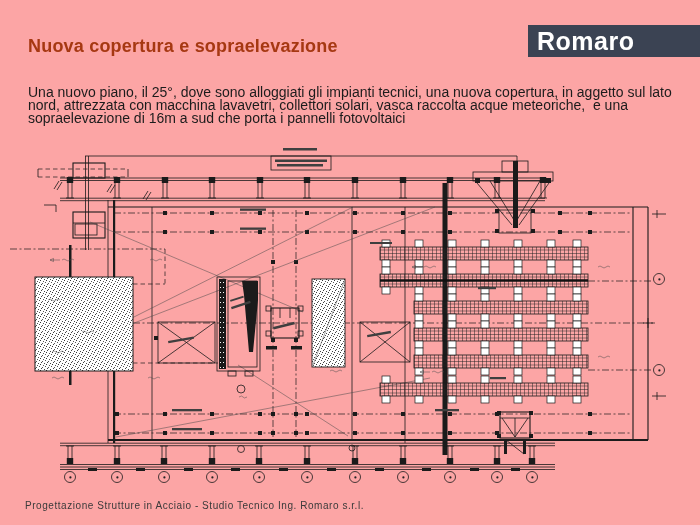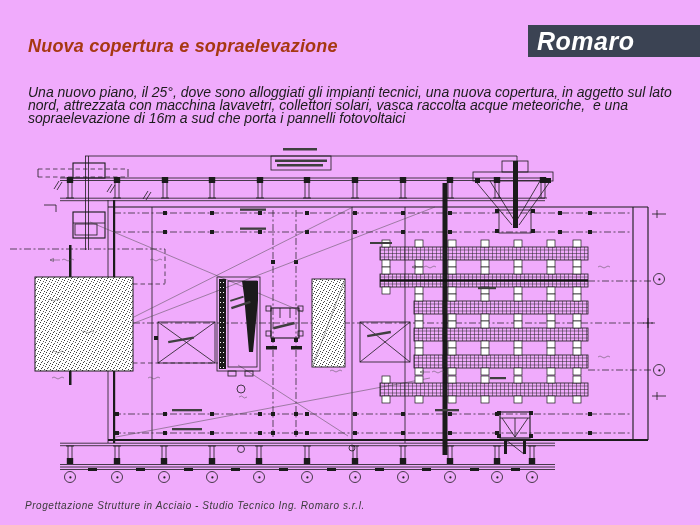--- a/index.html
+++ b/index.html
@@ -1,17 +1,17 @@
 <!DOCTYPE html>
 <html style="--title-color: #a63812; --logo-bg: #3b4353; --logo-fg: #ffffff; --ink: #1b1b1b;"><head>
 <meta charset="utf-8">
 <style>
   html,body{margin:0;padding:0;background:#ffffff;}
-  .slide{position:relative;width:700px;height:525px;background:#f0abfc;overflow:hidden;
-         font-family:"Liberation Sans", sans-serif;font-style:italic;}
+  .slide{position:relative;width:700px;height:525px;background:#fca5a5;overflow:hidden;
+         font-family:"Liberation Sans", sans-serif;}
   .title{position:absolute;left:28px;top:36px;margin:0;font-size:18px;font-weight:bold;
          color:var(--title-color,#a63812);letter-spacing:.2px;}
   .logo{position:absolute;left:528px;top:25px;width:204px;height:32px;
         background:var(--logo-bg,#3b4353);display:flex;align-items:center;}
   .logo span{color:var(--logo-fg,#ffffff);font-size:25px;font-weight:bold;
         letter-spacing:.5px;padding-left:9px;line-height:1;}
   .bodytext{position:absolute;left:28px;top:86px;width:656px;margin:0;font-size:14px;
         line-height:13.2px;color:#1c1c1c;white-space:pre-wrap;}
   .footer{position:absolute;left:25px;top:500px;font-size:10px;color:#3a3a3a;
         letter-spacing:.55px;}

